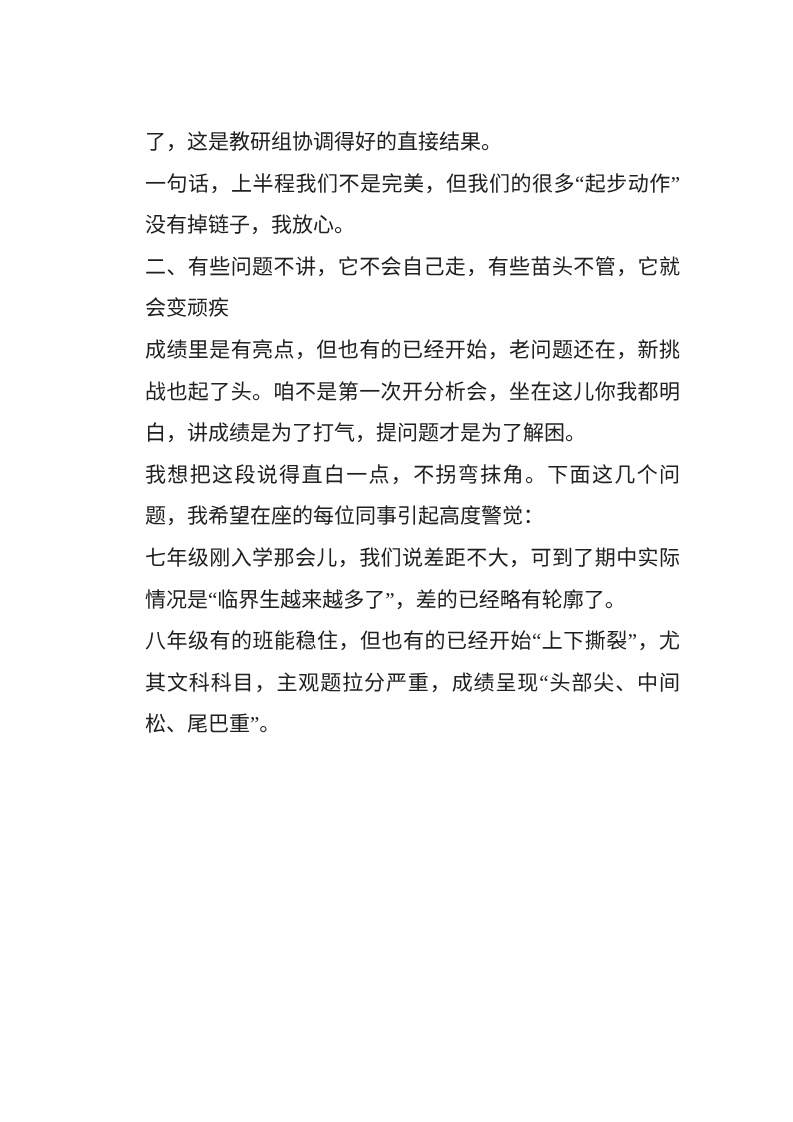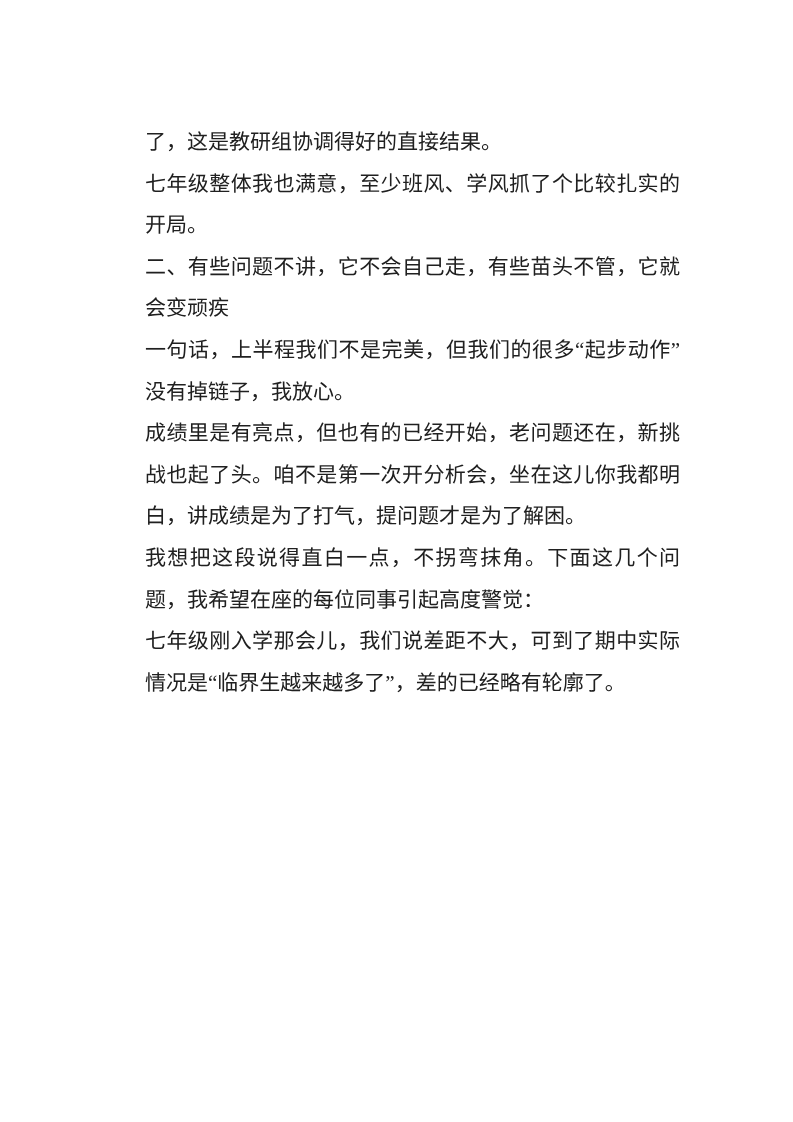--- a/index.html
+++ b/index.html
@@ -32,20 +32,20 @@
     margin: 0;
     word-break: break-all;
   }
 </style>
 </head>
 <body style="background: rgb(255, 255, 255);">
 
 <div class="page">
   <div class="doc-text" id="doc-text" style="color: rgb(32, 32, 32);">
       <p class="para">了，这是教研组协调得好的直接结果。</p>
-      <p class="para">七年级整体我也满意，至少班风、学风抓了个比较扎实的开局。</p>
+      <p class="para">一句话，上半程我们不是完美，但我们的很多“起步动作”没有掉链子，我放心。</p>
       <p class="para">二、有些问题不讲，它不会自己走，有些苗头不管，它就会变顽疾</p>
-      <p class="para">一句话，上半程我们不是完美，但我们的很多“起步动作”没有掉链子，我放心。</p>
       <p class="para">成绩里是有亮点，但也有的已经开始，老问题还在，新挑战也起了头。咱不是第一次开分析会，坐在这儿你我都明白，讲成绩是为了打气，提问题才是为了解困。</p>
       <p class="para">我想把这段说得直白一点，不拐弯抹角。下面这几个问题，我希望在座的每位同事引起高度警觉：</p>
       <p class="para">七年级刚入学那会儿，我们说差距不大，可到了期中实际情况是“临界生越来越多了”，差的已经略有轮廓了。</p>
+      <p class="para">八年级有的班能稳住，但也有的已经开始“上下撕裂”，尤其文科科目，主观题拉分严重，成绩呈现“头部尖、中间松、尾巴重”。</p>
     </div>
 </div>
 
 </body></html>

